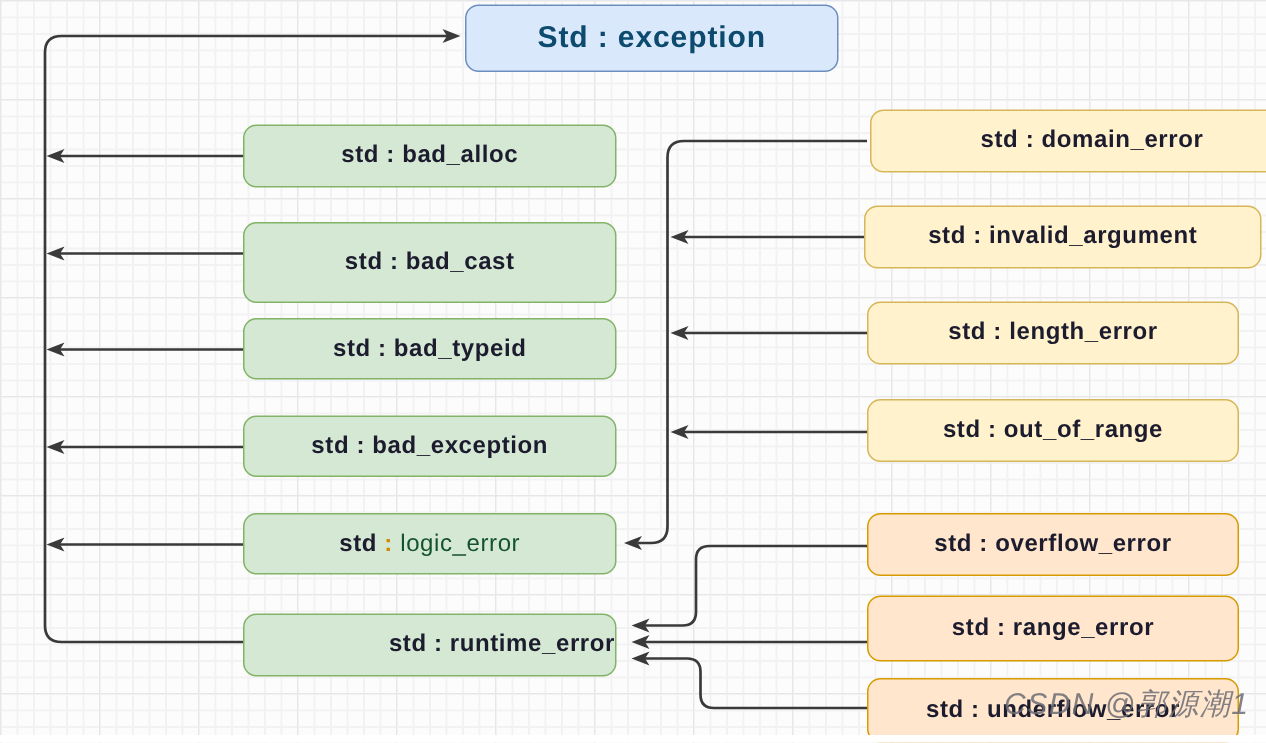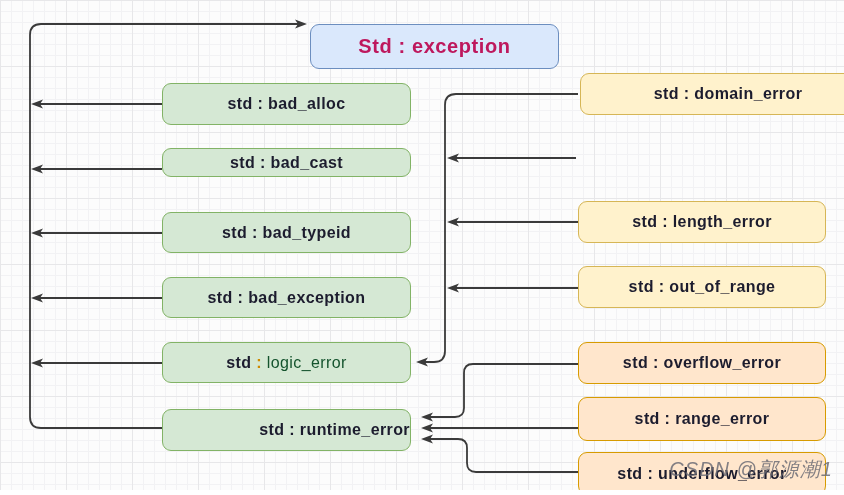--- a/index.html
+++ b/index.html
@@ -31,28 +31,28 @@
     position:absolute;
     box-sizing:border-box;
     display:flex;align-items:center;justify-content:center;
     border-radius:9px;
     font-weight:bold;
     font-size:16px;
     letter-spacing:.4px;
     color:#1c1c2e;
     white-space:nowrap;
   }
-  .g-blue  {background:#dae8fc;border:1.6px solid #6c8ebf;color:#be185d;font-size:20px;letter-spacing:.6px;margin-top:21px;}
+  .g-blue  {background:#dae8fc;border:1.6px solid #6c8ebf;color:#0c4a6e;font-size:20px;letter-spacing:.6px;}
   .g-green {background:#d5e8d4;border:1.6px solid #82b366;}
   .g-yellow{background:#fff2cc;border:1.6px solid #d6b656;}
   .g-orange{background:#ffe6cc;border:1.6px solid #d79b00;}
 
   .n-exception      {left:310px;top:3px;  width:249px;height:45px;}
   .n-bad-alloc      {left:162px;top:83px; width:249px;height:42px;}
-  .n-bad-cast       {left:162px;top:148px;width:249px;height:29px;}
+  .n-bad-cast       {left:162px;top:148px;width:249px;height:54px;}
   .n-bad-typeid     {left:162px;top:212px;width:249px;height:41px;}
   .n-bad-exception  {left:162px;top:277px;width:249px;height:41px;}
   .n-logic-error    {left:162px;top:342px;width:249px;height:41px;}
   .n-runtime-error  {left:162px;top:409px;width:249px;height:42px;justify-content:flex-end;}
   .n-domain-error   {left:580px;top:73px; width:296px;height:42px;}
   .n-invalid-arg    {left:576px;top:137px;width:265px;height:42px;}
   .n-length-error   {left:578px;top:201px;width:248px;height:42px;}
   .n-out-of-range   {left:578px;top:266px;width:248px;height:42px;}
   .n-overflow-error {left:578px;top:342px;width:248px;height:42px;}
   .n-range-error    {left:578px;top:397px;width:248px;height:44px;}
@@ -156,20 +156,23 @@
   <div class="node g-green n-logic-error">
     <span><span>std</span><span class="sep-orange"> : </span><span class="name-regular">logic_error</span></span>
   </div>
   <div class="node g-green n-runtime-error">
     <span>std : runtime_error</span>
   </div>
 
   <div class="node g-yellow n-domain-error">
     <span>std : domain_error</span>
   </div>
+  <div class="node g-yellow n-invalid-arg">
+    <span>std : invalid_argument</span>
+  </div>
   <div class="node g-yellow n-length-error">
     <span>std : length_error</span>
   </div>
   <div class="node g-yellow n-out-of-range">
     <span>std : out_of_range</span>
   </div>
 
   <div class="node g-orange n-overflow-error">
     <span>std : overflow_error</span>
   </div>

